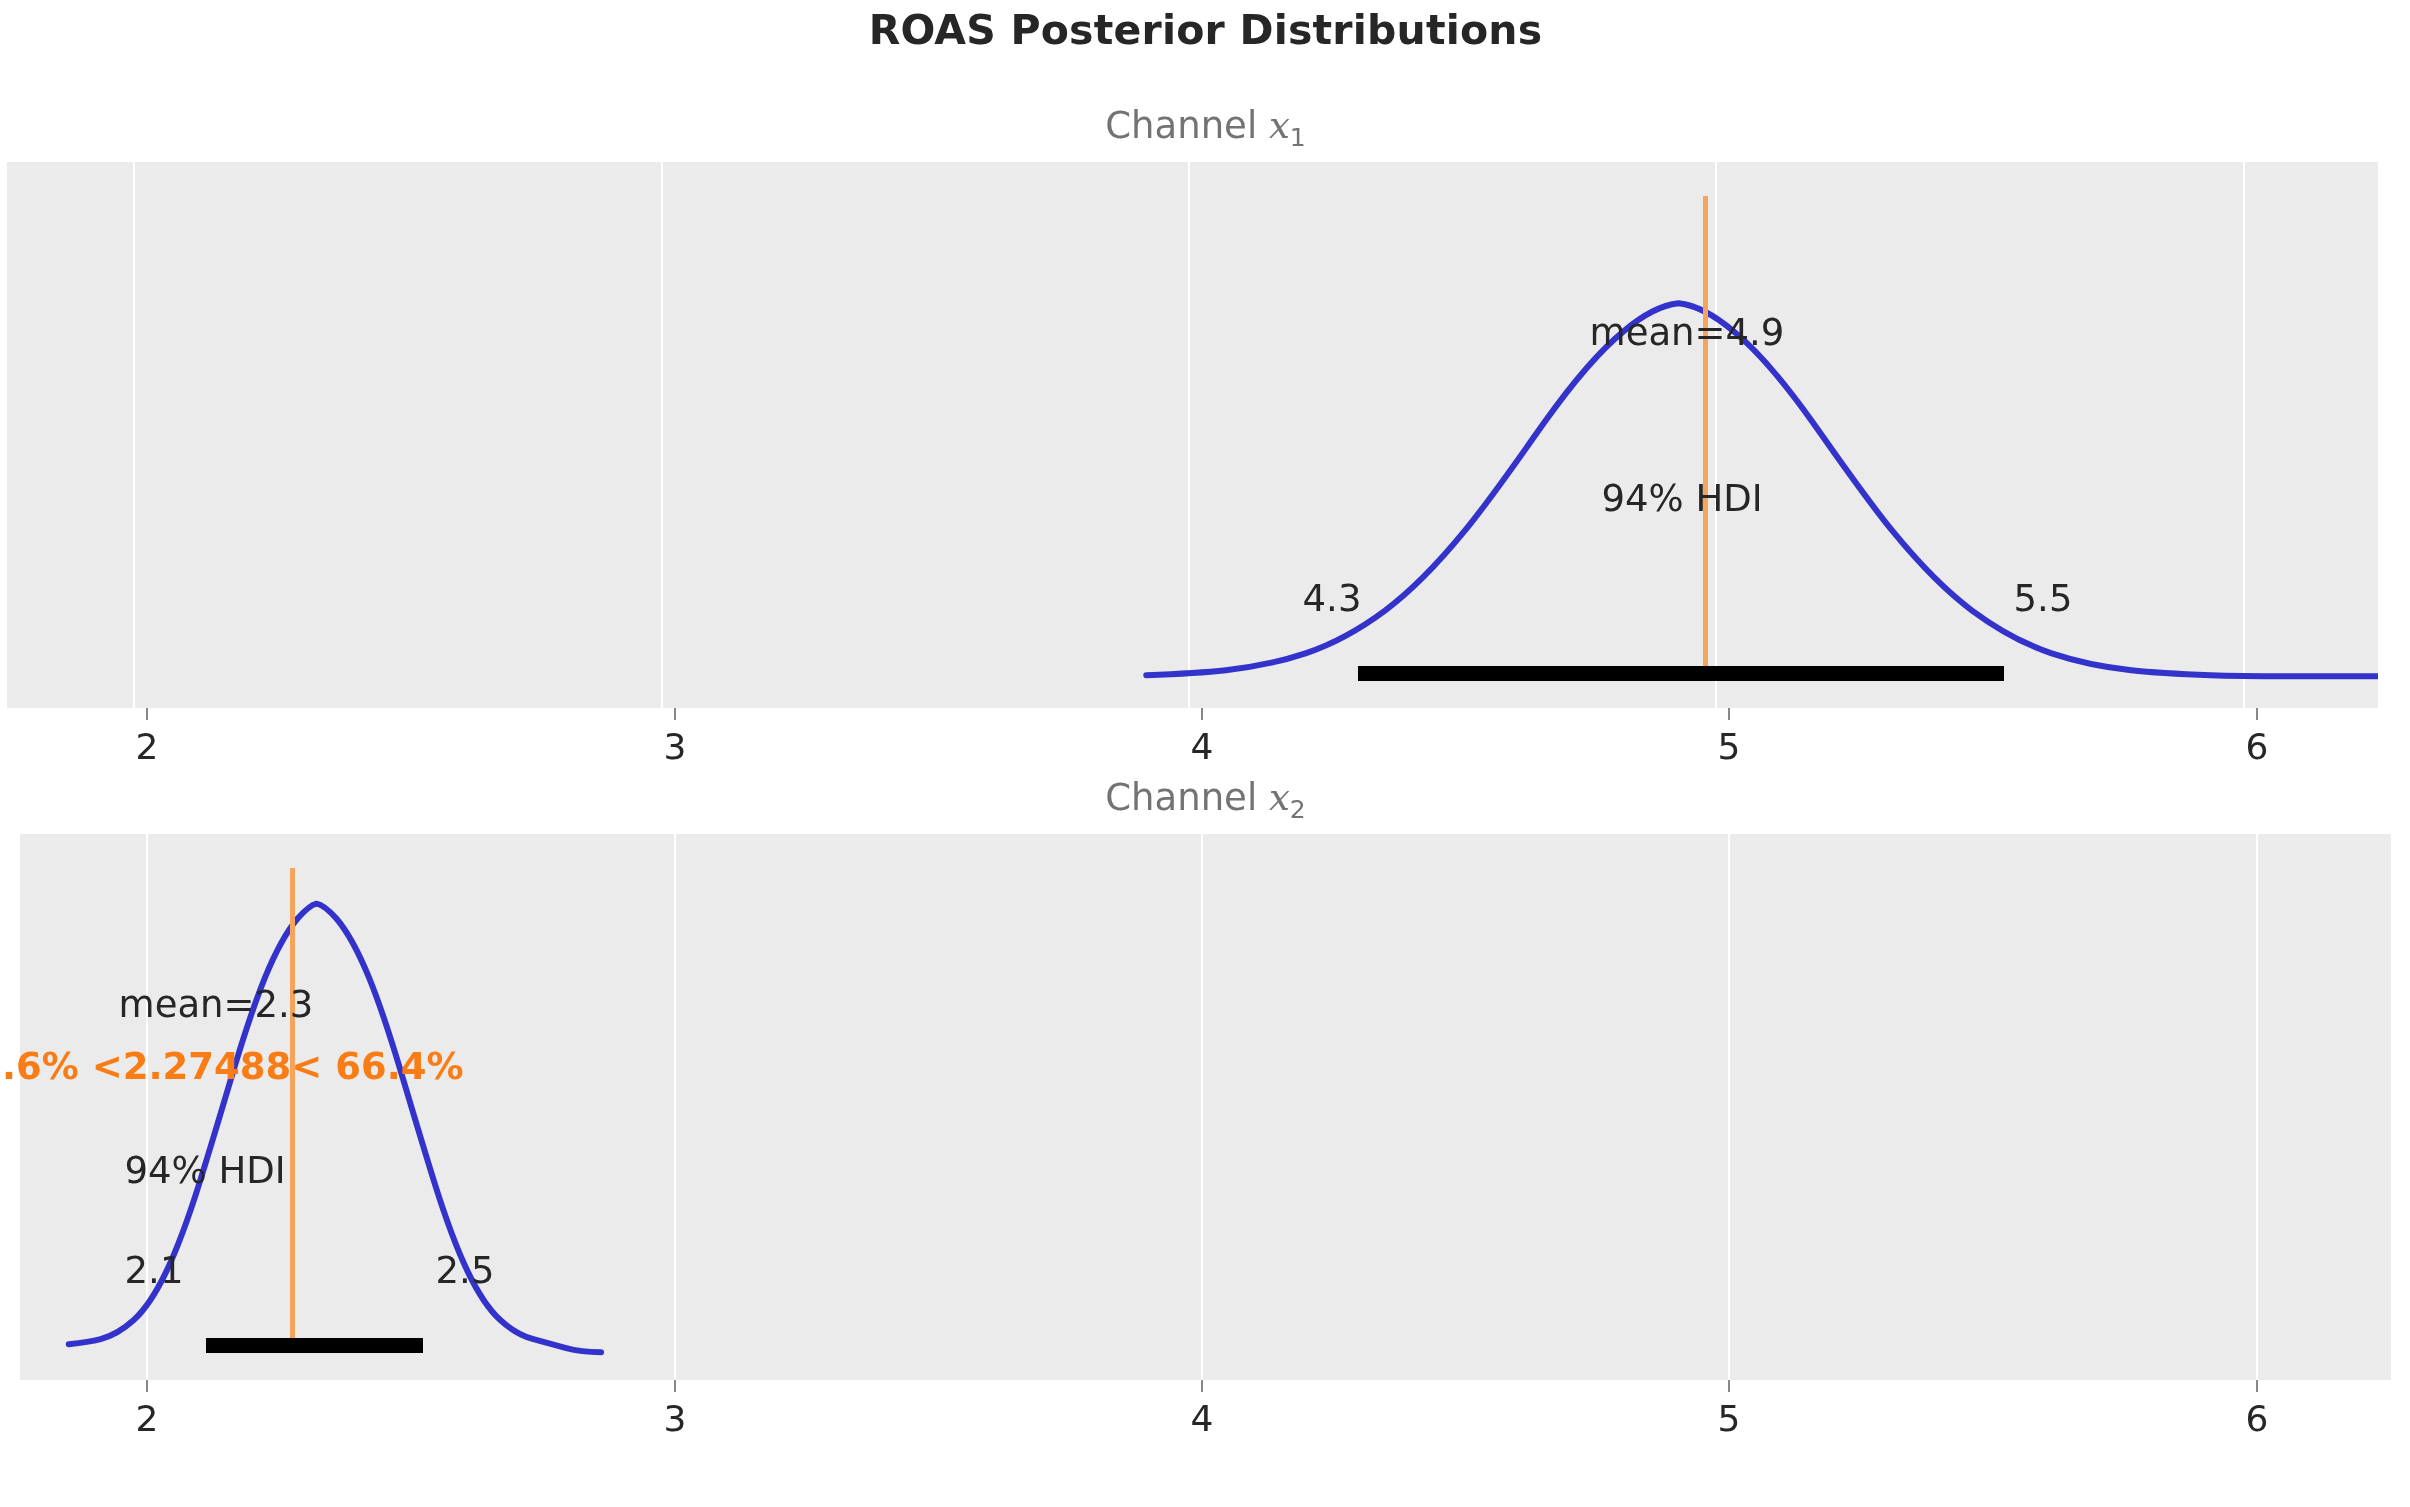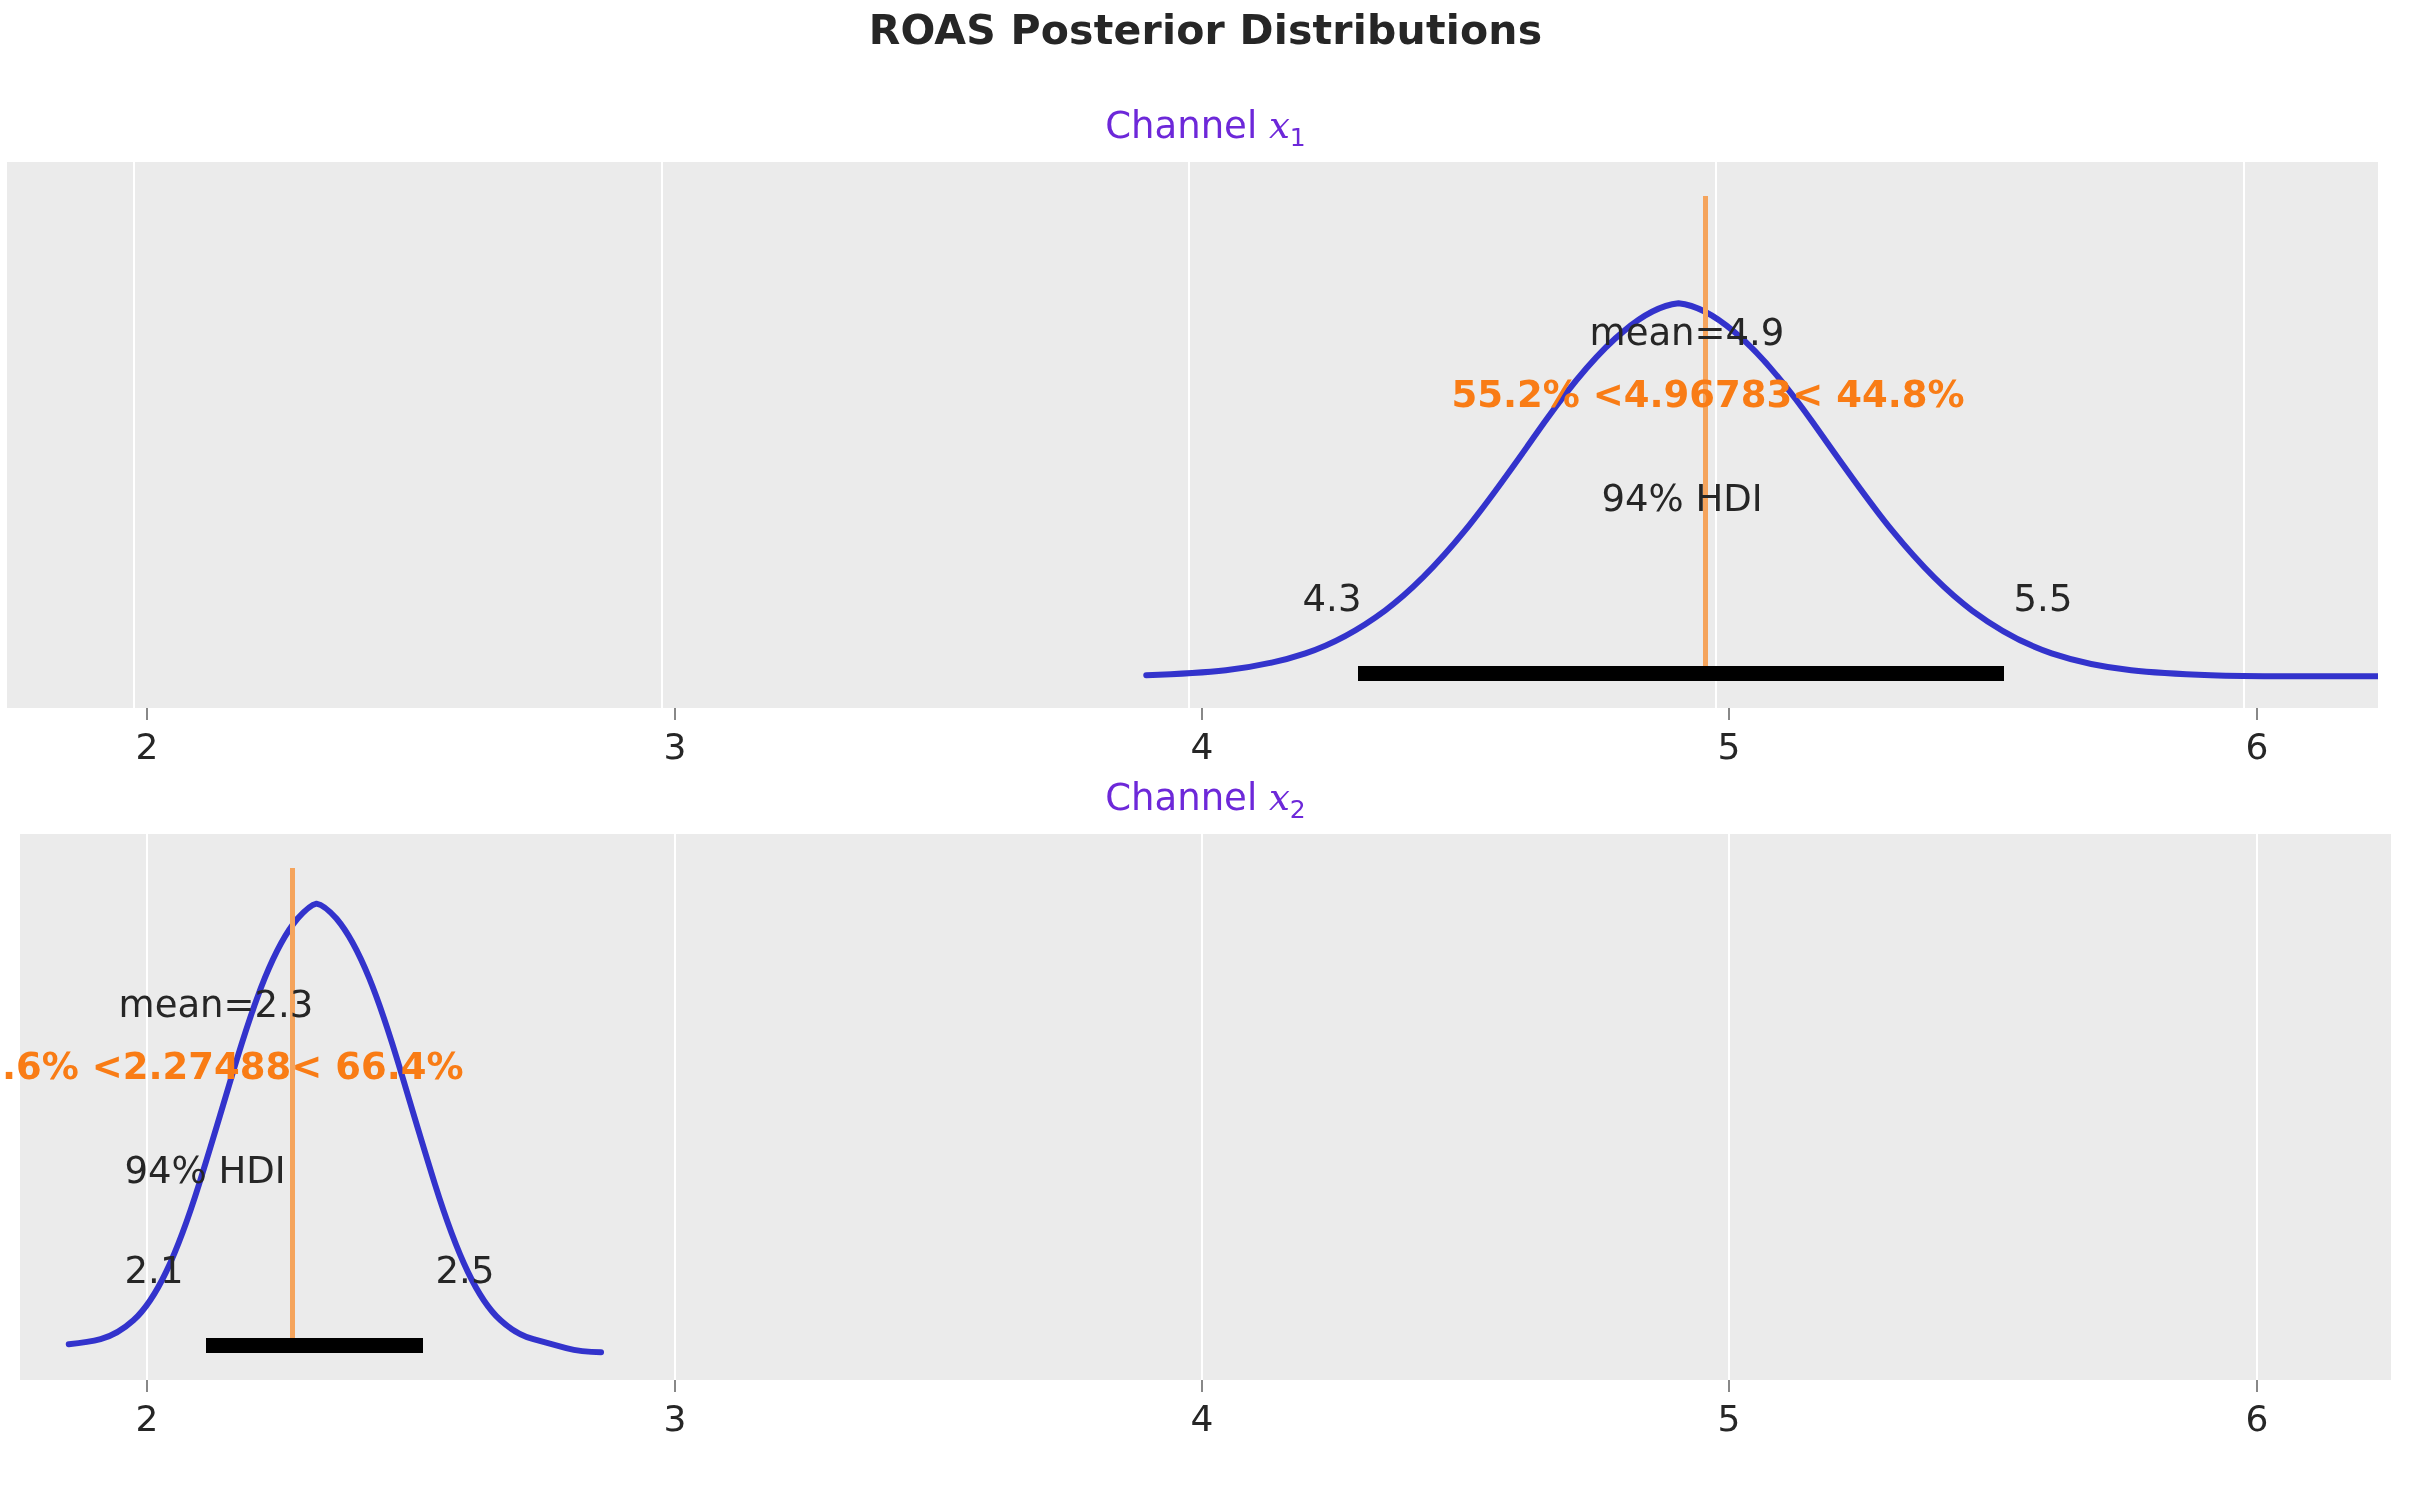--- a/index.html
+++ b/index.html
@@ -36,21 +36,21 @@
   }
 
   
   .subplot-title {
     position: absolute;
     width: 2411px;
     left: 0;
     text-align: center;
     font-size: 37px;
     font-weight: normal;
-    color: #6d28d9;
+    color: #737373;
   }
   .subplot-title .mvar {
     font-style: italic;
     font-family: "DejaVu Serif", serif;
   }
   .subplot-title .msub {
     font-size: 25px;
     vertical-align: sub;
     font-style: normal;
     font-family: "DejaVu Sans", sans-serif;
@@ -188,21 +188,20 @@
                  C 2322 517, 2350 517, 2383 517" fill="none" stroke="#3333CC" stroke-width="6" stroke-linecap="round" stroke-linejoin="round"></path>
       </svg>
     </div>
 
     <div class="ref-line" style="left:1696px; top:34px; height:480px;"></div>
 
     <div class="hdi-bar" style="left:1351px; top:504px; width:646px;"></div>
 
     <div class="ann ann-mean" style="left:1680px; top:149px;">mean=4.9</div>
 
-    <div class="ann ann-ref" style="left:1701px; top:211px;">55.2% &lt;4.96783&lt; 44.8%</div>
 
     <div class="ann ann-hdi" style="left:1675px; top:315px;">94% HDI</div>
 
     <div class="ann ann-bound" style="left:1325px; top:415px;">4.3</div>
 
     <div class="ann ann-bound" style="left:2036px; top:415px;">5.5</div>
   </div>
 
   <div class="tickmark" style="left:146px;  top:708px;"></div>
   <div class="tickmark" style="left:674px;  top:708px;"></div>

